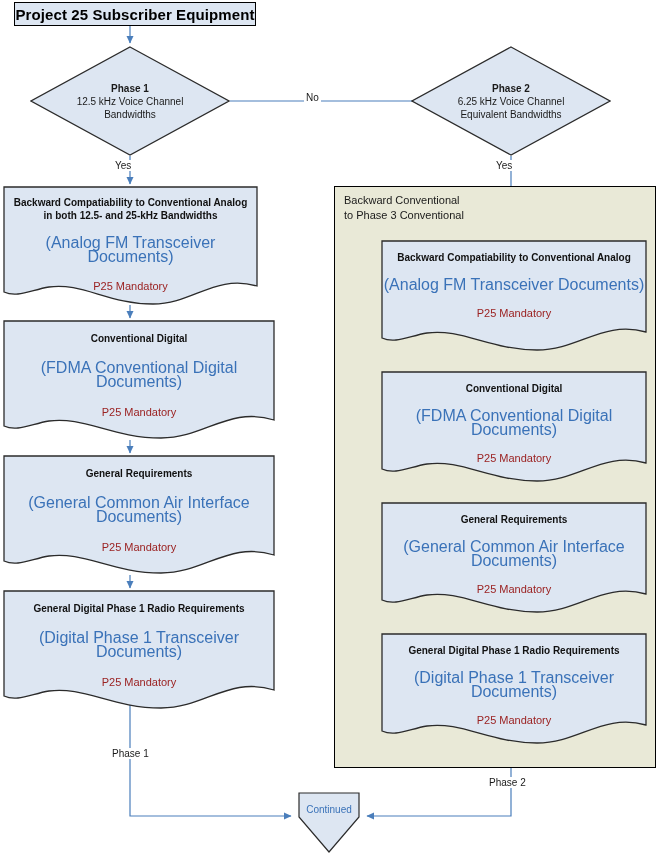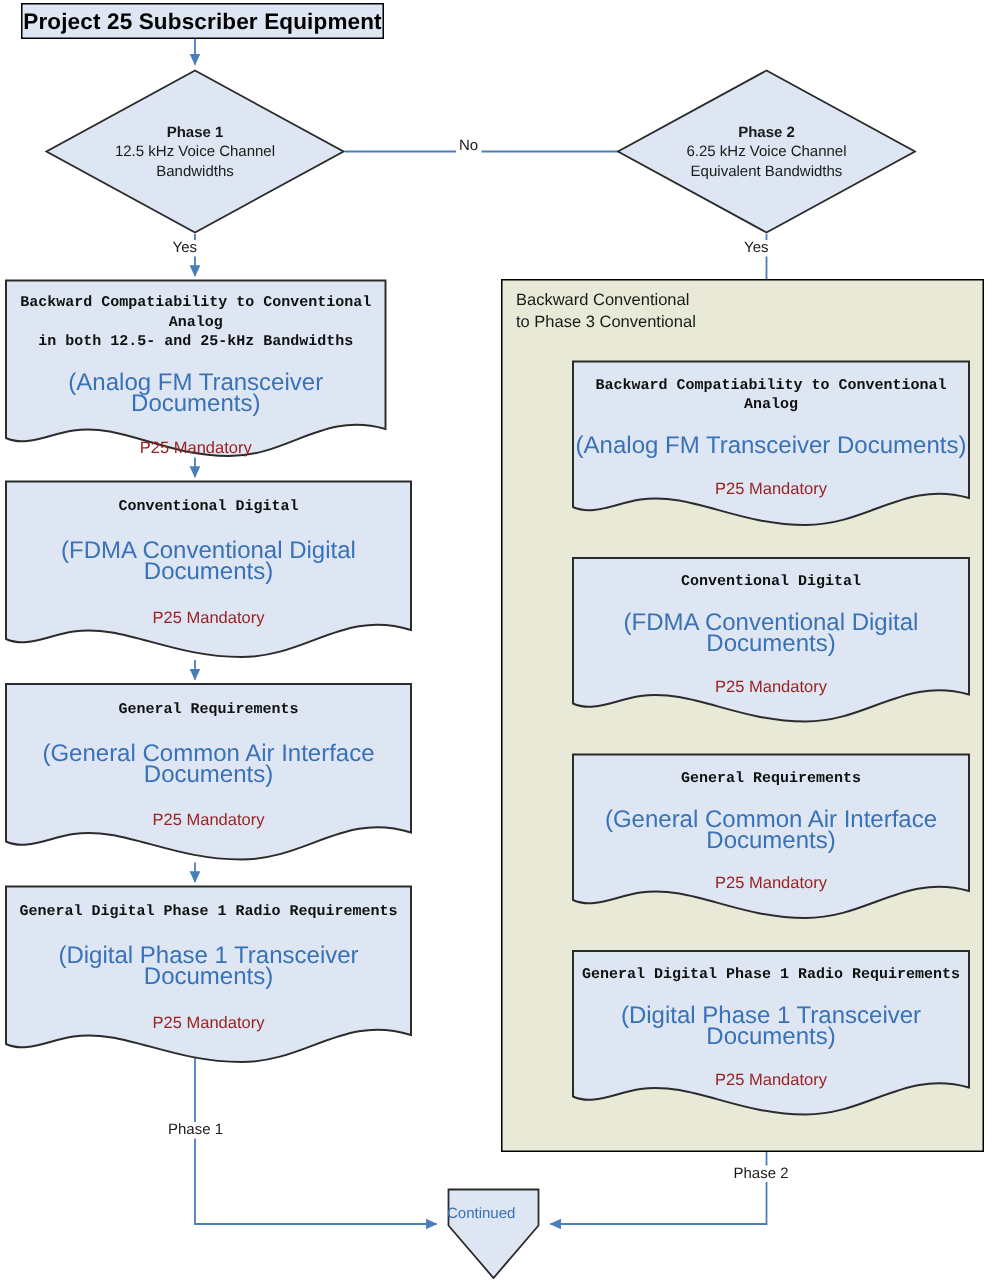--- a/index.html
+++ b/index.html
@@ -36,21 +36,21 @@
 
   
   .doc { }
   .doc svg { position: absolute; left: 0; top: 0; }
   .doc-text {
     position: absolute; left: 0; top: 0; width: 100%;
     display: flex; flex-direction: column; align-items: center;
     text-align: center;
   }
   .doc-title {
-    font-size: 10px; font-weight: bold; color: #111; line-height: 13px; font-family: Liberation Mono, monospace;
+    font-size: 10px; font-weight: bold; color: #111; line-height: 13px;
   }
   .doc-docs {
     font-size: 16px; color: #3a72b8; line-height: 14px;
   }
   .doc-mand {
     font-size: 11px; color: #9b2222; line-height: 14px;
   }
 
   
   #group-panel {
@@ -60,21 +60,21 @@
   #group-label {
     left: 344px; top: 193px; width: 160px;
     font-size: 11px; color: #1a1a1a; line-height: 15px; text-align: left;
   }
 
   
   #continued { left: 298px; top: 792px; width: 62px; height: 61px; }
   #continued svg { position: absolute; left: 0; top: 0; }
   #continued .label {
     position: absolute; left: 0; top: 12px; width: 62px;
-    font-size: 10px; color: #3a72b8;
+    text-align: center; font-size: 10px; color: #3a72b8;
   }
 
   
   .conn-label {
     font-size: 10px; color: #1a1a1a; background: #ffffff;
     padding: 0 2px; white-space: nowrap;
   }
   #conn-svg { position: absolute; left: 0; top: 0; pointer-events: none; }
 </style>
 </head>

